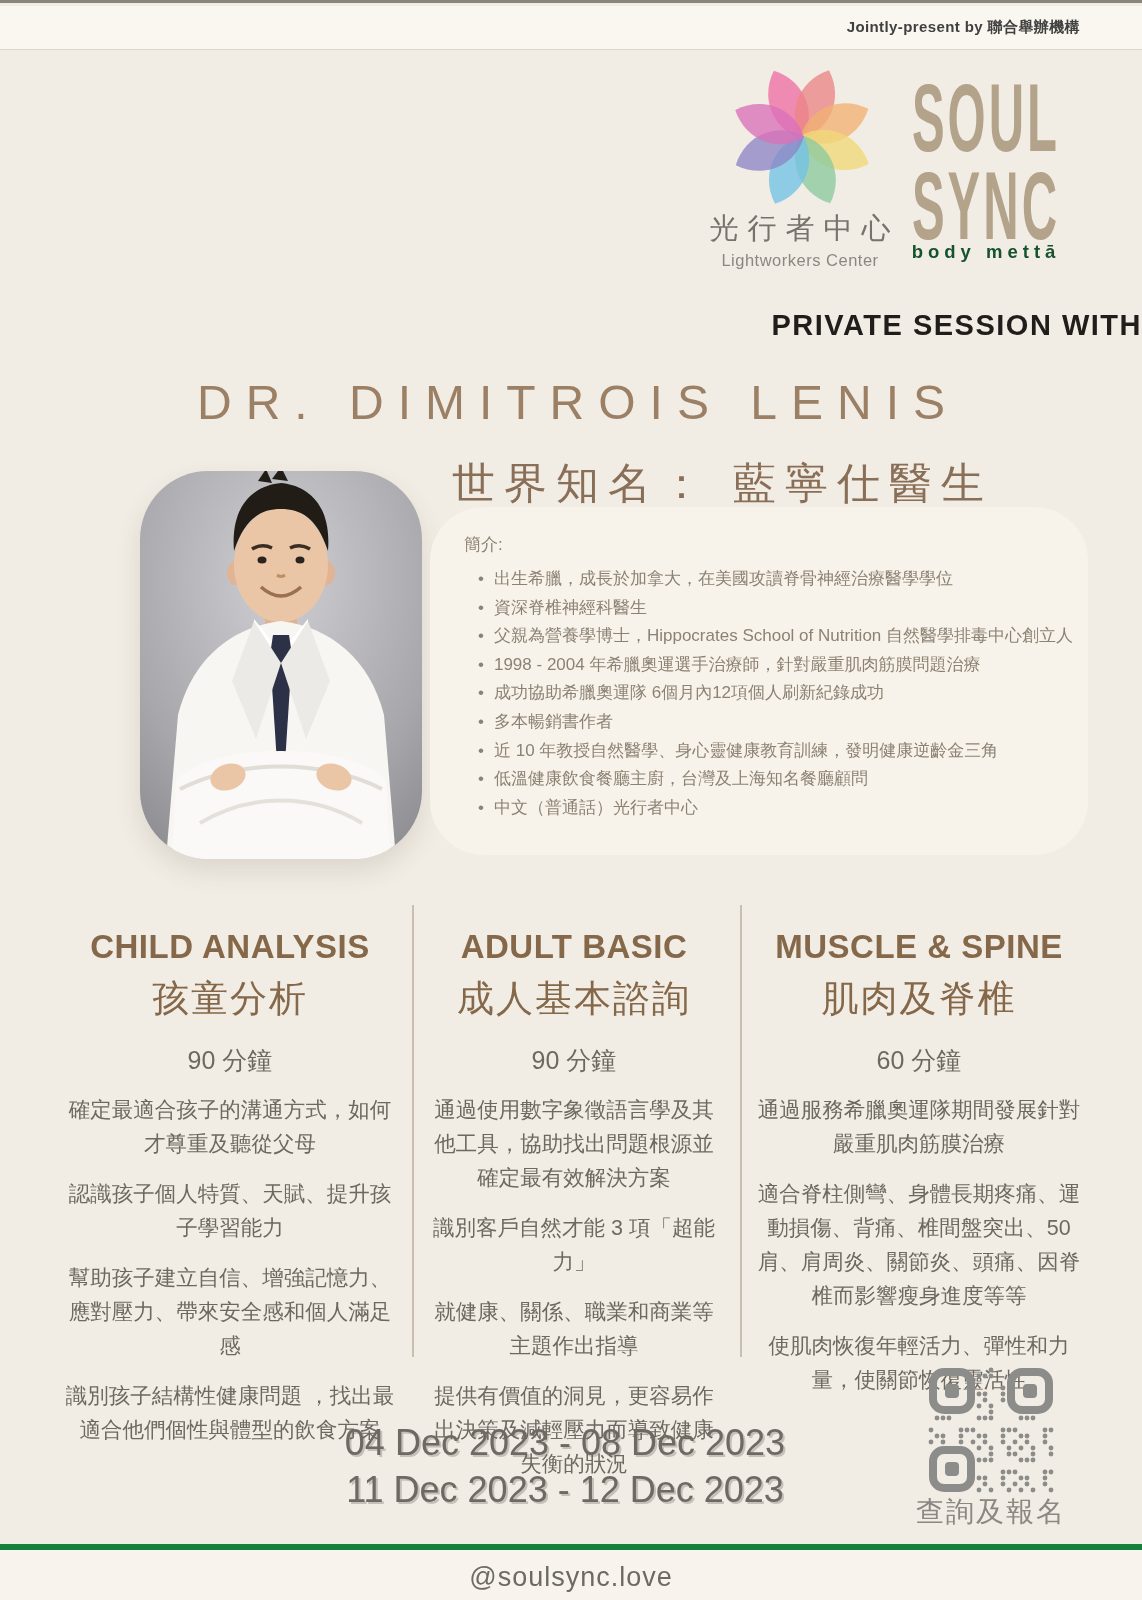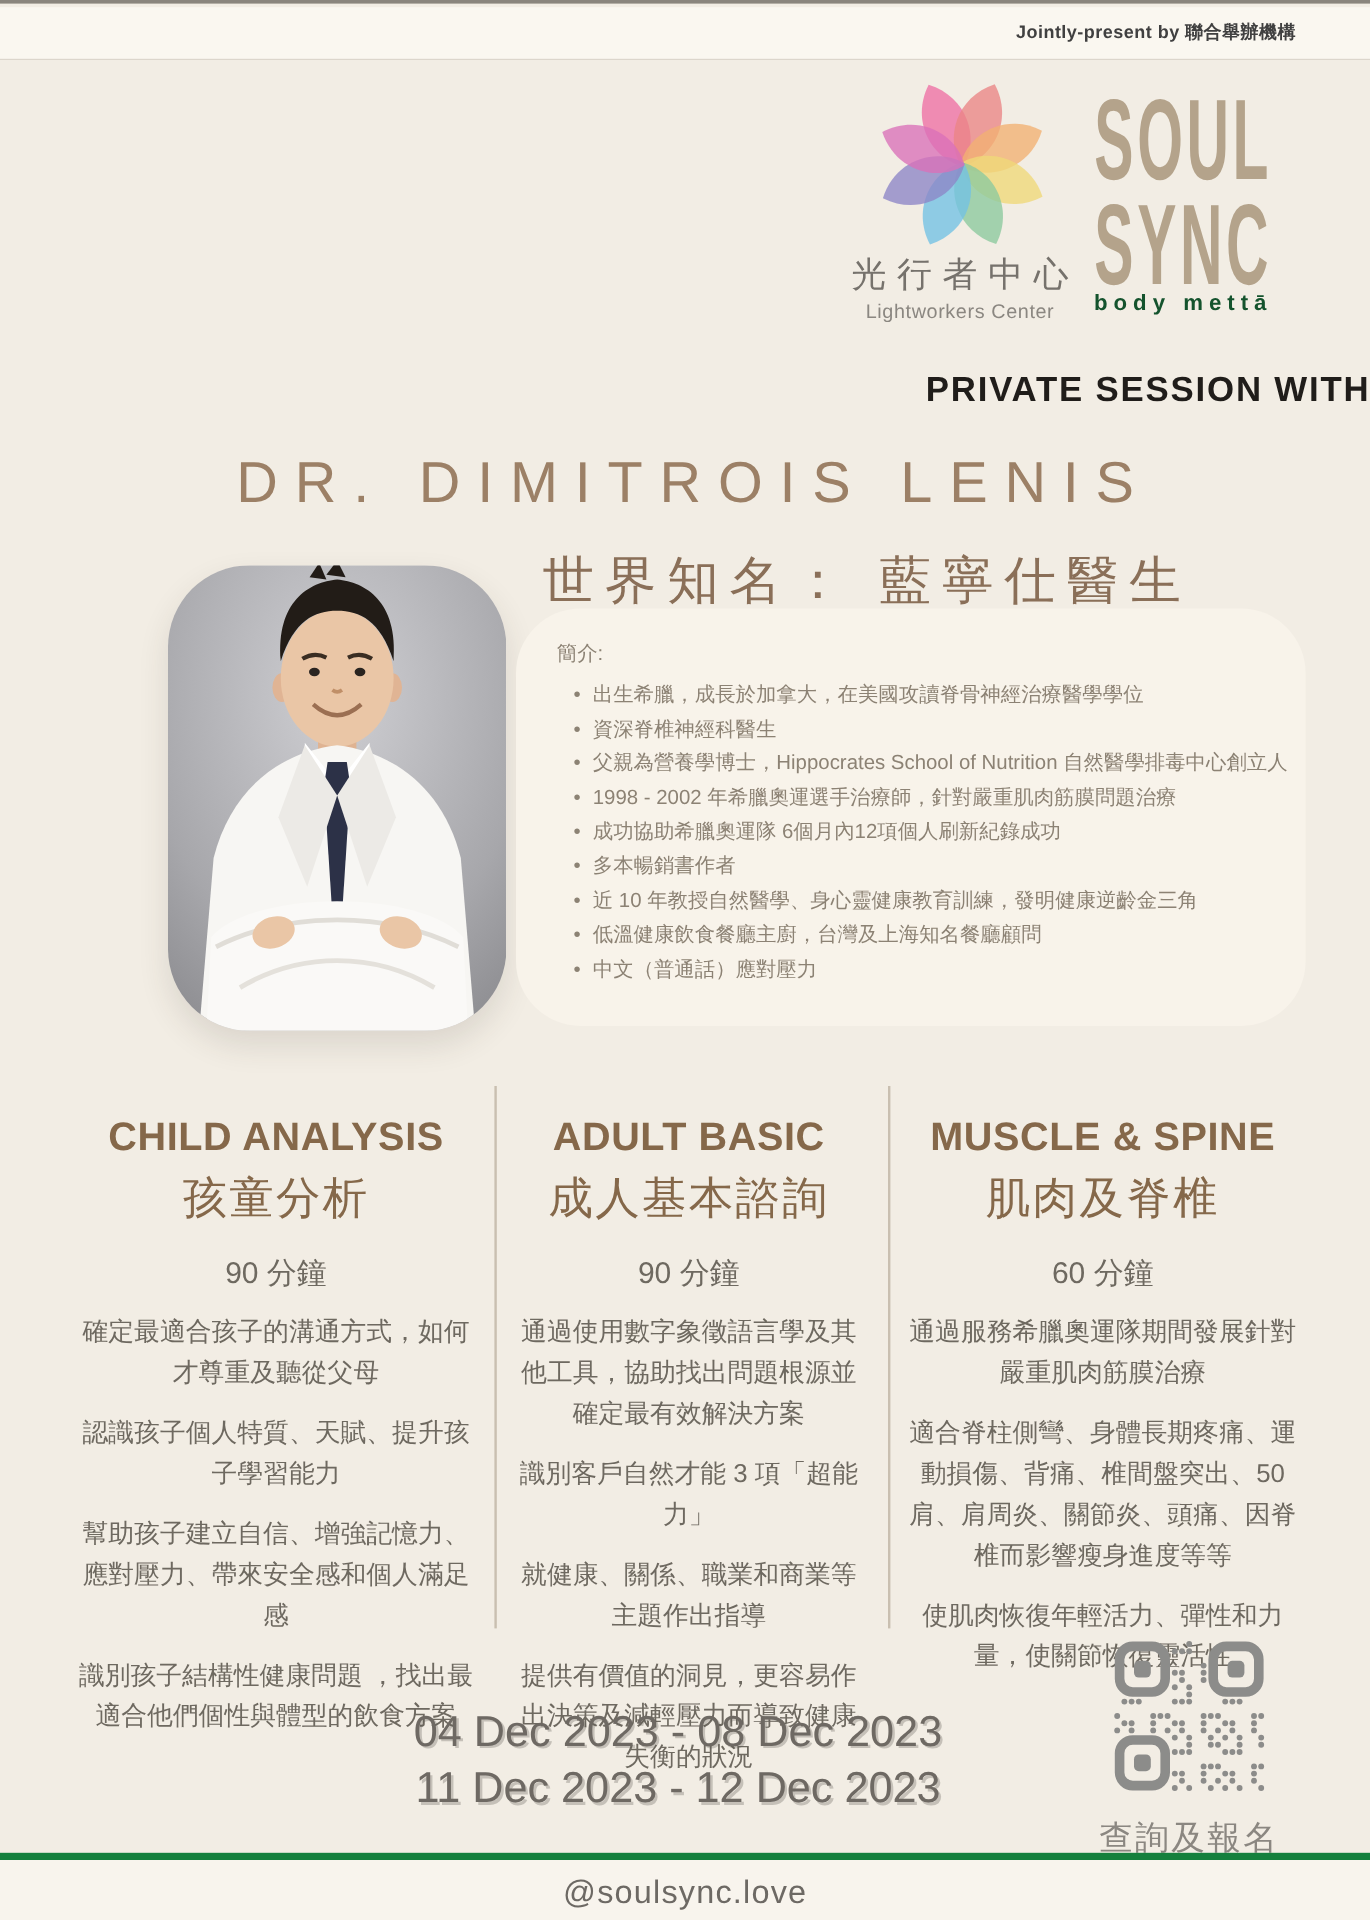--- a/index.html
+++ b/index.html
@@ -55,21 +55,21 @@
   .col p    { font-size:21.5px; color:#6e6960; line-height:34px; margin-top:16px; }
   .vdiv { position:absolute; top:902px; width:2px; height:452px; background:#c9bfb0; }
   .vdiv1 { left:412px; } .vdiv2 { left:740px; }
   
   .dates { position:absolute; left:275px; top:1416px; width:580px; text-align:center;
            font-size:36px; font-weight:400; color:#6e6963; line-height:47px;
            text-shadow:2px 2px 0 rgba(94,89,83,.30); }
   
   .qr-wrap { position:absolute; left:901px; top:1364px; width:180px; text-align:center; }
   .qr-wrap svg { display:block; margin:0 auto; }
-  .qr-caption { font-size:28px; color:#8b8781; letter-spacing:2px; margin-top:20px; }
+  .qr-caption { font-size:28px; color:#8b8781; letter-spacing:2px; margin-top:0; }
   
   .footer { position:absolute; left:0; right:0; bottom:0; height:56px;
             background:#f8f4ed; border-top:6px solid #15803d; text-align:center; }
   .footer .handle { font-size:27px; color:#6d6964; letter-spacing:1px; line-height:54px; }
 </style>
 </head>
 <body>
 
 <div class="poster">
 
@@ -135,26 +135,26 @@
       <ellipse cx="194" cy="306" rx="18" ry="13" fill="#eac6a6" transform="rotate(18 194 306)"></ellipse>
     </svg>
   </div>
 
   <div class="intro">
     <div class="label">簡介:</div>
     <ul>
       <li>出生希臘，成長於加拿大，在美國攻讀脊骨神經治療醫學學位</li>
       <li>資深脊椎神經科醫生</li>
       <li>父親為營養學博士，Hippocrates School of Nutrition 自然醫學排毒中心創立人</li>
-      <li>1998 - 2002 年希臘奧運選手治療師，針對嚴重肌肉筋膜問題治療</li>
+      <li>1998 - 2004 年希臘奧運選手治療師，針對嚴重肌肉筋膜問題治療</li>
       <li>成功協助希臘奧運隊 6個月內12項個人刷新紀錄成功</li>
       <li>多本暢銷書作者</li>
       <li>近 10 年教授自然醫學、身心靈健康教育訓練，發明健康逆齡金三角</li>
       <li>低溫健康飲食餐廳主廚，台灣及上海知名餐廳顧問</li>
-      <li>中文（普通話）應對壓力</li>
+      <li>中文（普通話）光行者中心</li>
     </ul>
   </div>
 
   <div class="vdiv vdiv1"></div>
   <div class="vdiv vdiv2"></div>
 
   <div class="col col1">
     <div class="en">CHILD ANALYSIS</div>
     <div class="zh">孩童分析</div>
     <div class="dur">90 分鐘</div>

